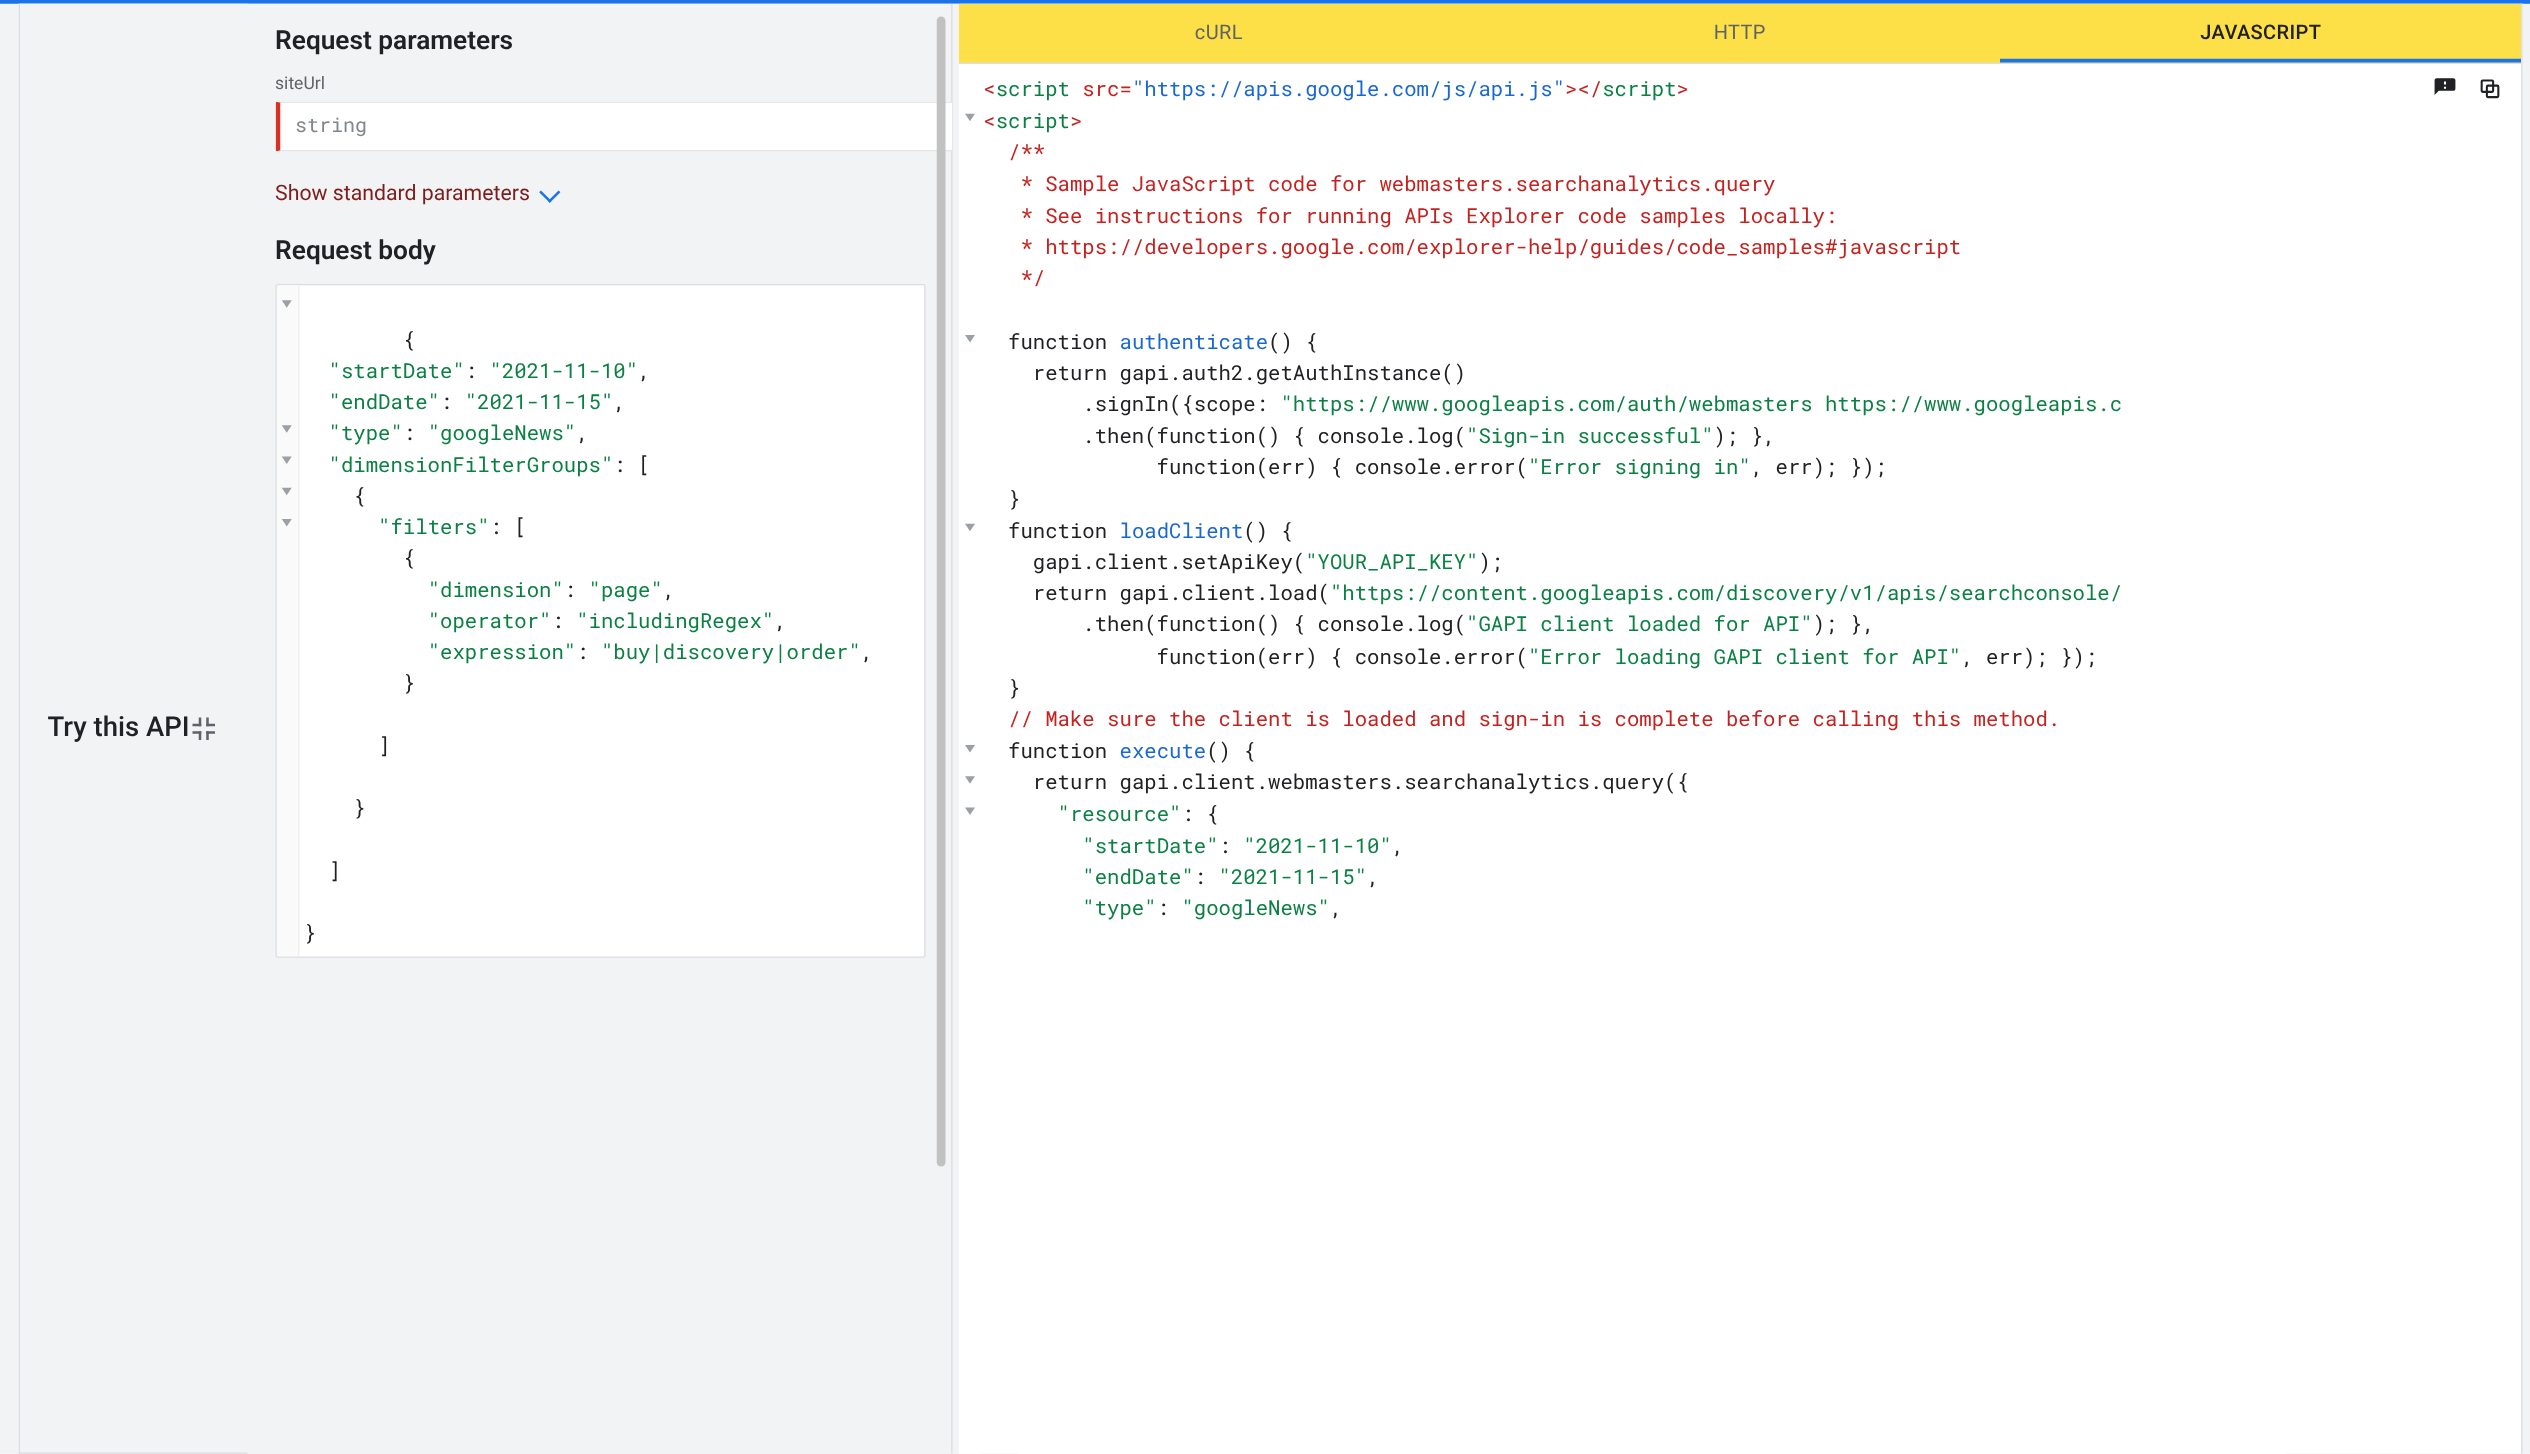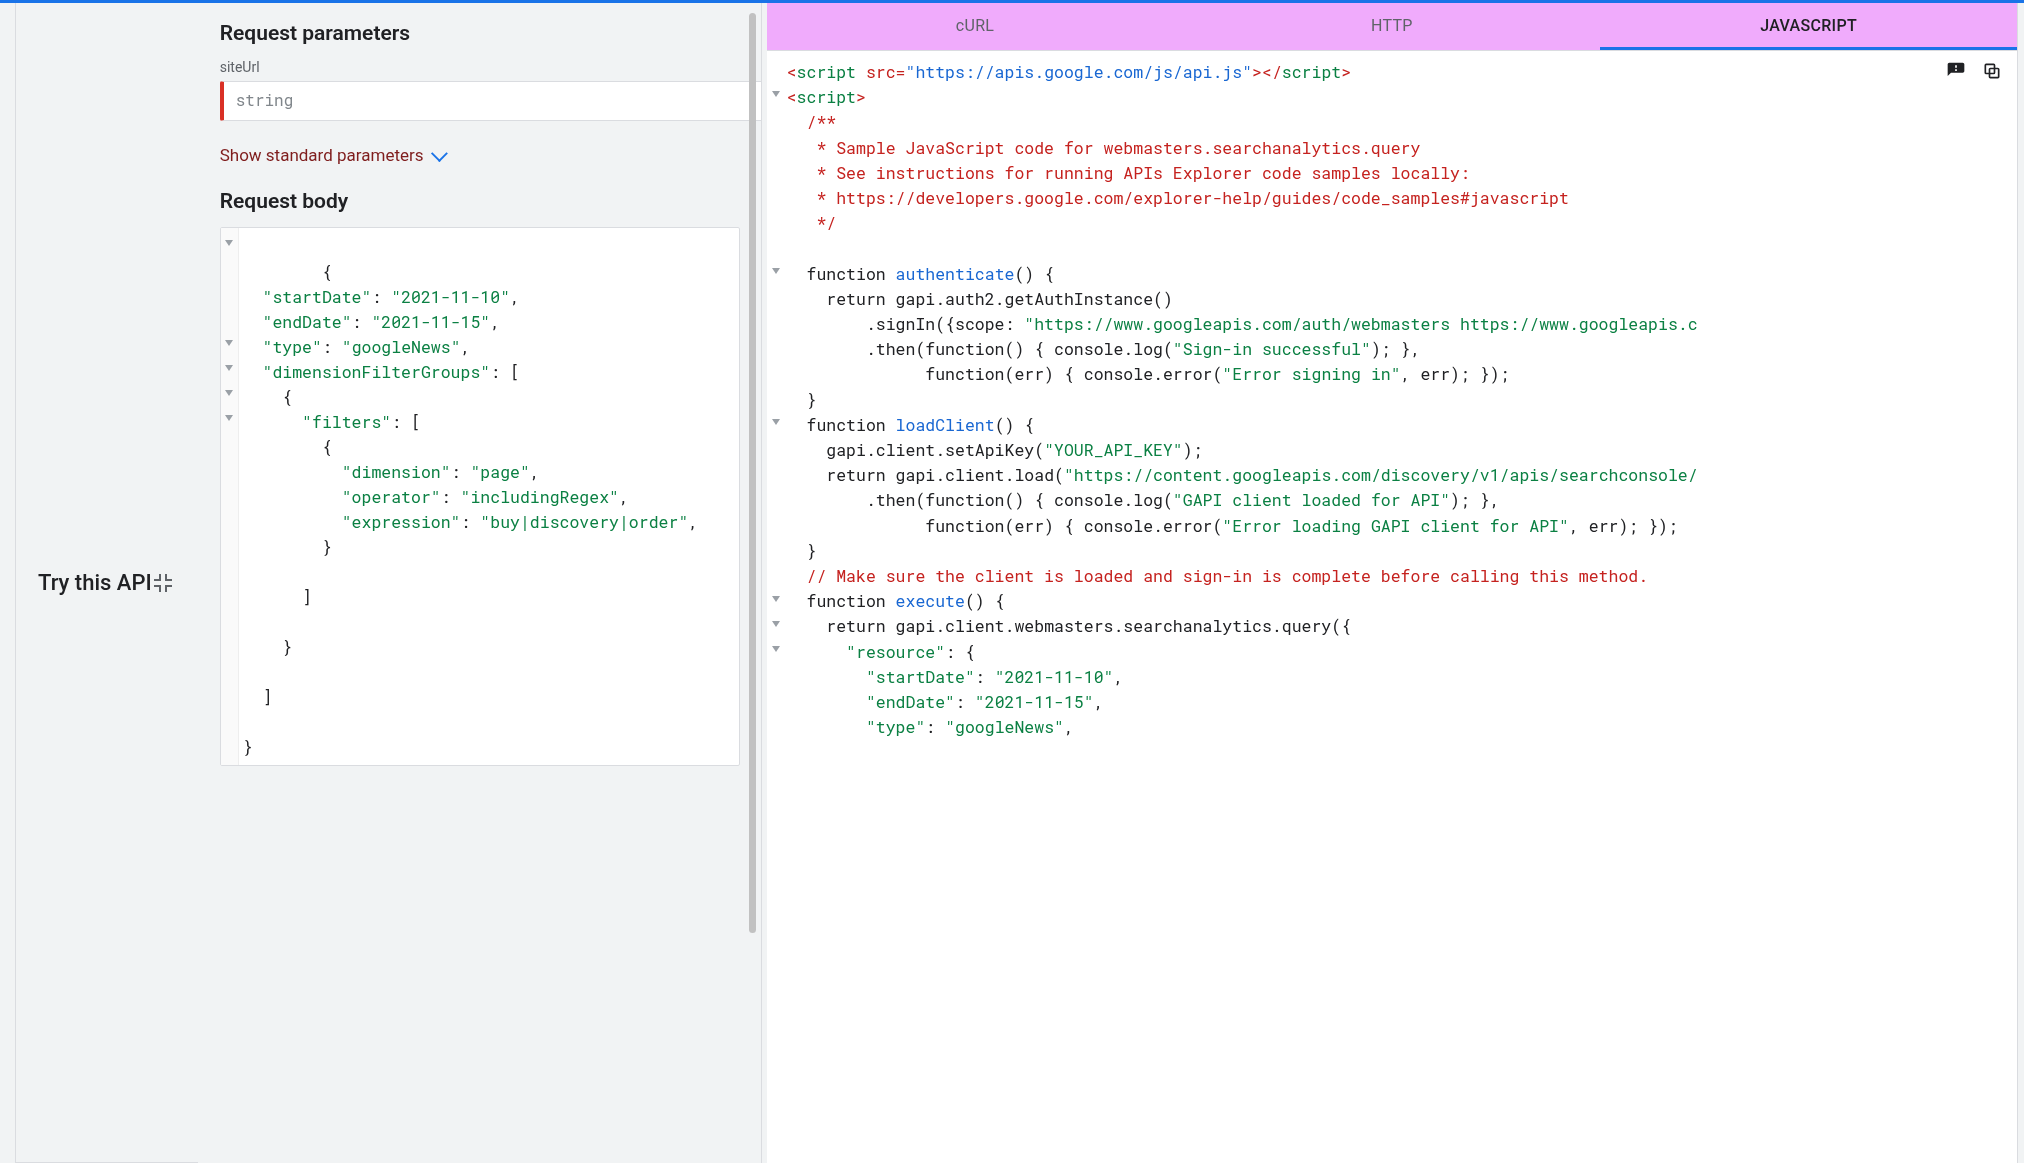--- a/index.html
+++ b/index.html
@@ -104,21 +104,21 @@
   }
   .text-input {
     width: 572px;
     height: 40px;
     background: #fff;
     border: 1px solid #dadce0;
     border-left: 4px solid #d93025;
     border-radius: 2px;
     padding: 0 12px;
     font-size: 16px;
-    font-family: Liberation Sans, sans-serif;
+    font-family: Liberation Mono, monospace;
     color: #202124;
   }
   .text-input::placeholder { color: #80868b; font-family: "Roboto Mono", monospace; }
   .show-params {
     display: inline-flex;
     align-items: center;
     gap: 8px;
     margin-top: 24px;
     margin-bottom: 24px;
     color: #7f1d1d;
@@ -160,21 +160,21 @@
     border-right: 4px solid transparent;
     border-top: 6px solid #9aa0a6;
   }
   .k { color: #0b8043; }  
   .s { color: #0b8043; }  
   .p { color: #202124; }  
 
   .tabs {
     display: flex;
     border-bottom: 1px solid #dadce0;
-    background: #f0abfc;
+    background: #fde047;
   }
   .tab {
     flex: 1;
     text-align: center;
     padding: 13px 0 12px 0;
     font-size: 16px;
     color: #5f6368;
     letter-spacing: 0.3px;
     cursor: pointer;
     border-bottom: 3px solid transparent;

